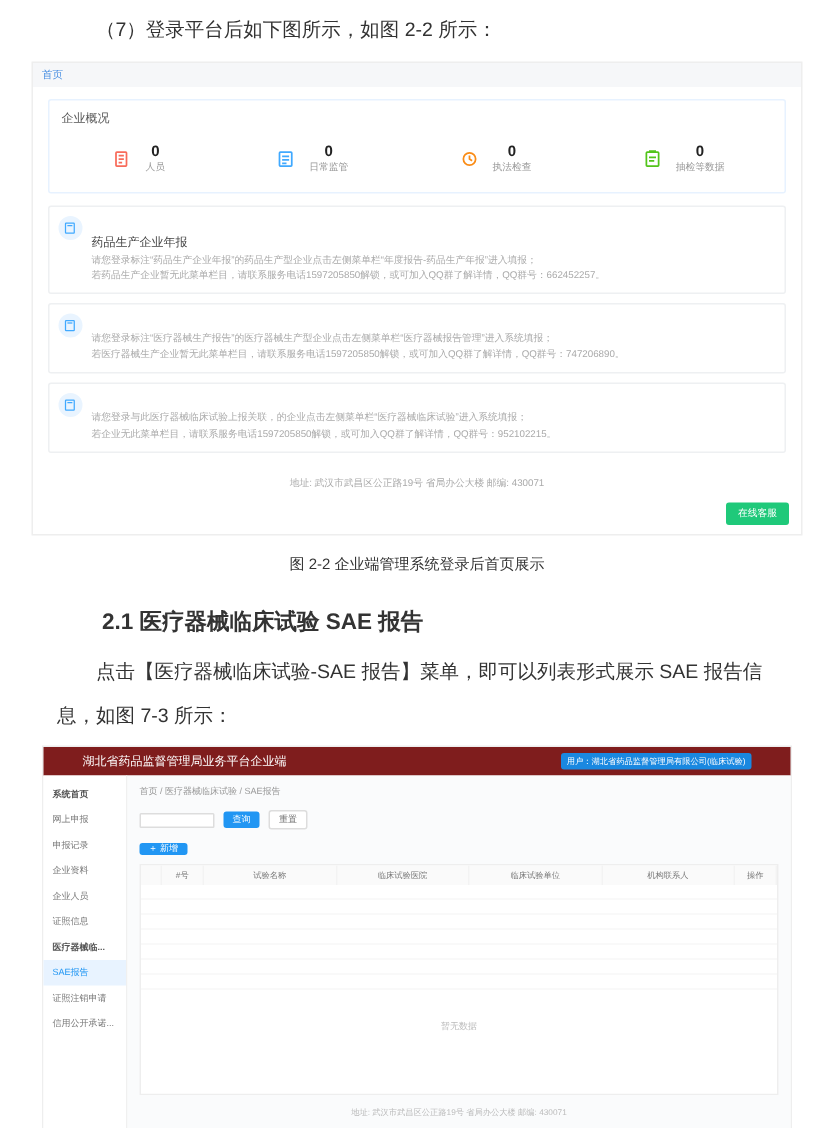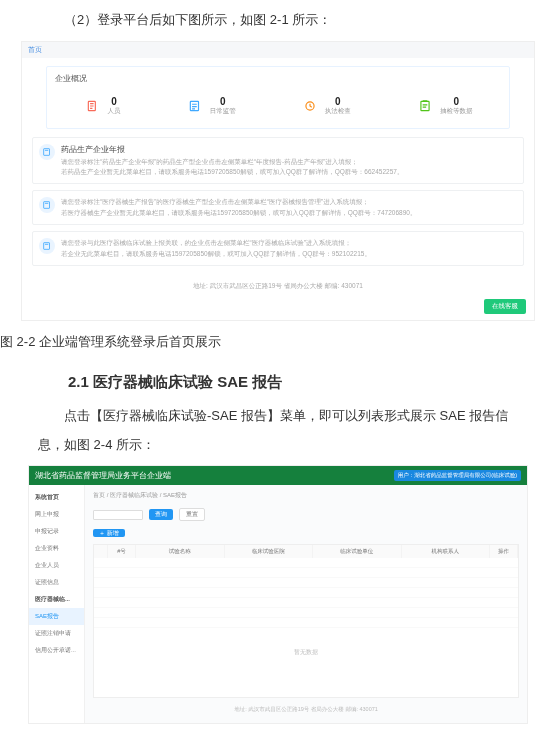--- a/index.html
+++ b/index.html
@@ -11,22 +11,22 @@
       background: #fff;
       padding: 6px 0 14px 0;
     }
     .doc-text {
       font-size: 13px;
       line-height: 2.2;
       padding: 0 38px;
       text-indent: 2em;
     }
     .fig-caption {
-      text-align: left;
-      font-size: 13px;
+      text-align: center;
+      font-size: 10px;
       margin: 12px 0 16px 0;
       color: #333;
     }
     .section-heading {
       font-size: 15px;
       font-weight: bold;
       padding: 6px 22px 10px 22px;
       margin-left: 46px;
     }
 
@@ -40,21 +40,21 @@
       background: #fff;
     }
     .fig22 .crumb {
       background: #f6f7f9;
       padding: 3px 6px;
       font-size: 7px;
       color: #4a90e2;
     }
     .fig22 .card {
       border: 1px solid #e7f2ff;
-      margin: 8px 24px;
+      margin: 8px 10px;
       border-radius: 2px;
       background: #fff;
     }
     .fig22 .card-title {
       font-size: 8px;
       color: #555;
       padding: 6px 8px;
     }
     .fig22 .stats-row {
       display: flex;
@@ -71,21 +71,21 @@
       border-radius: 2px;
     }
     .fig22 .stat-icon svg { width: 14px; height: 14px; }
     .fig22 .stat-text { display: flex; flex-direction: column; align-items: center; }
     .fig22 .stat-num { font-size: 10px; color: #222; font-weight: bold; }
     .fig22 .stat-lbl { font-size: 6.5px; color: #999; }
     .fig22 .notice {
       margin: 6px 10px;
       border: 1px solid #eef0f2;
       border-radius: 2px;
-      padding: 6px 8px 6px 28px;
+      padding: 18px 8px 6px 28px;
       position: relative;
     }
     .fig22 .notice-icon {
       position: absolute; left: 6px; top: 6px;
       width: 16px; height: 16px; border-radius: 50%;
       background: #e9f4ff; display: flex; align-items: center; justify-content: center;
     }
     .fig22 .notice-icon svg { width: 10px; height: 10px; }
     .fig22 .notice-title { font-size: 8px; color: #444; margin-bottom: 2px; }
     .fig22 .notice-body { font-size: 6.5px; color: #aaa; line-height: 1.6; }
@@ -108,24 +108,24 @@
     
     .fig23 {
       width: 500px;
       margin: 6px auto 0 auto;
       border: 1px solid #eee;
       font-size: 6.5px;
       color: #888;
       background: #fff;
     }
     .fig23 .topbar {
-      background: #15803d;
+      background: #7f1d1d;
       color: #fff;
       font-size: 8px;
-      padding: 4px 6px;
+      padding: 4px 26px;
       display: flex; justify-content: space-between; align-items: flex-start;
     }
     .fig23 .topbar .right { font-size: 5.5px; background: #1a88e0; padding: 2px 4px; border-radius: 2px; }
     .fig23 .body { display: flex; min-height: 236px; }
     .fig23 .sidebar {
       width: 56px;
       background: #fff;
       padding: 4px 0;
       border-right: 1px solid #f0f0f0;
     }
@@ -186,21 +186,21 @@
     .fig23 .nodata {
       text-align: center; font-size: 6px; color: #bbb; padding: 20px 0 40px 0; background: #fff;
     }
     .fig23 .footer23 {
       text-align: center; font-size: 5.5px; color: #bbb; padding: 6px 0;
     }
   </style>
 </head>
 <body>
 
-<p class="doc-text">（2）登录平台后如下图所示，如图 2-1 所示：</p>
+<p class="doc-text">（7）登录平台后如下图所示，如图 2-2 所示：</p>
 
 <div class="fig22">
   <div class="crumb">首页</div>
   <div class="card">
     <div class="card-title">企业概况</div>
     <div class="stats-row">
 
       <div class="stat">
         <span class="stat-icon">
             <svg viewBox="0 0 24 24" fill="none" stroke="#f86b5a" stroke-width="2">
@@ -293,21 +293,21 @@
   <div class="footer-addr">地址: 武汉市武昌区公正路19号 省局办公大楼 邮编: 430071</div>
   <div class="bottom-bar">
     <div class="btn-green">在线客服</div>
   </div>
 </div>
 
 <div class="fig-caption">图 2-2 企业端管理系统登录后首页展示</div>
 
 <h2 class="section-heading">2.1 医疗器械临床试验 SAE 报告</h2>
 
-<p class="doc-text">点击【医疗器械临床试验-SAE 报告】菜单，即可以列表形式展示 SAE 报告信息，如图 2-4 所示：</p>
+<p class="doc-text">点击【医疗器械临床试验-SAE 报告】菜单，即可以列表形式展示 SAE 报告信息，如图 7-3 所示：</p>
 
 <div class="fig23">
   <div class="topbar">
     <span>湖北省药品监督管理局业务平台企业端</span>
     <span class="right">用户：湖北省药品监督管理局有限公司(临床试验)</span>
   </div>
   <div class="body">
     <div class="sidebar">
       <div class="side-item bold">系统首页</div>
       <div class="side-item">网上申报</div>

